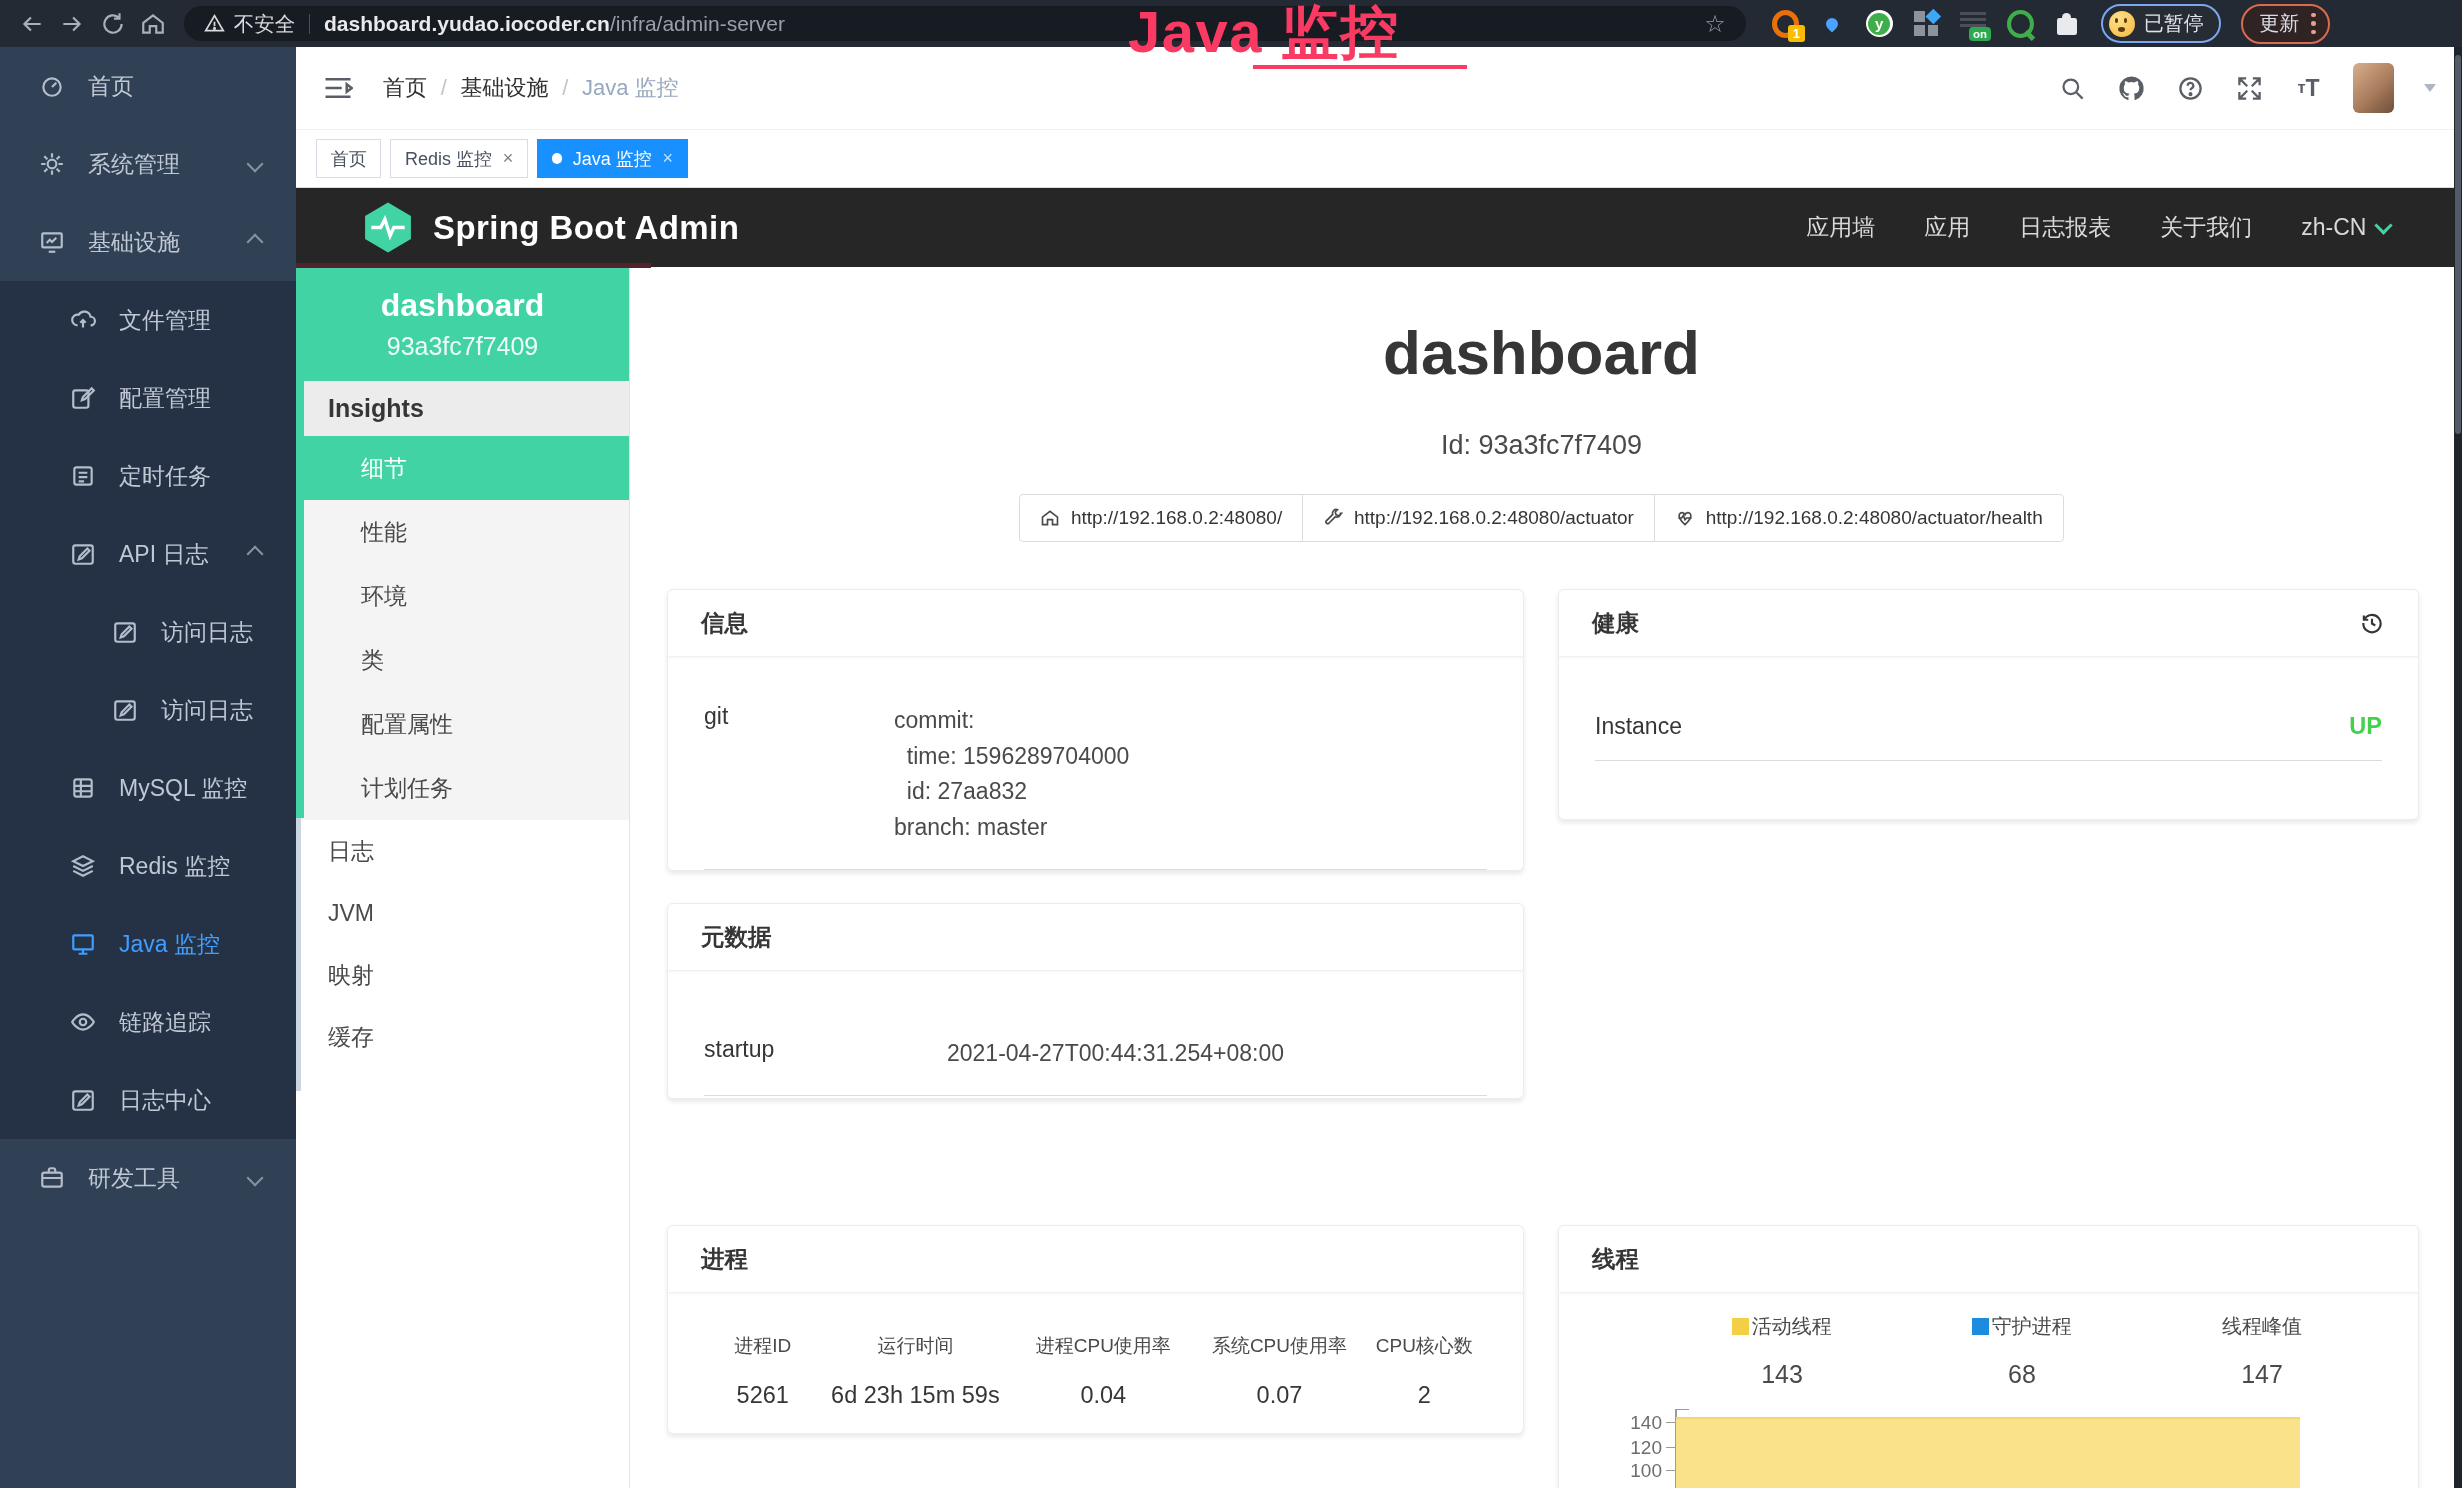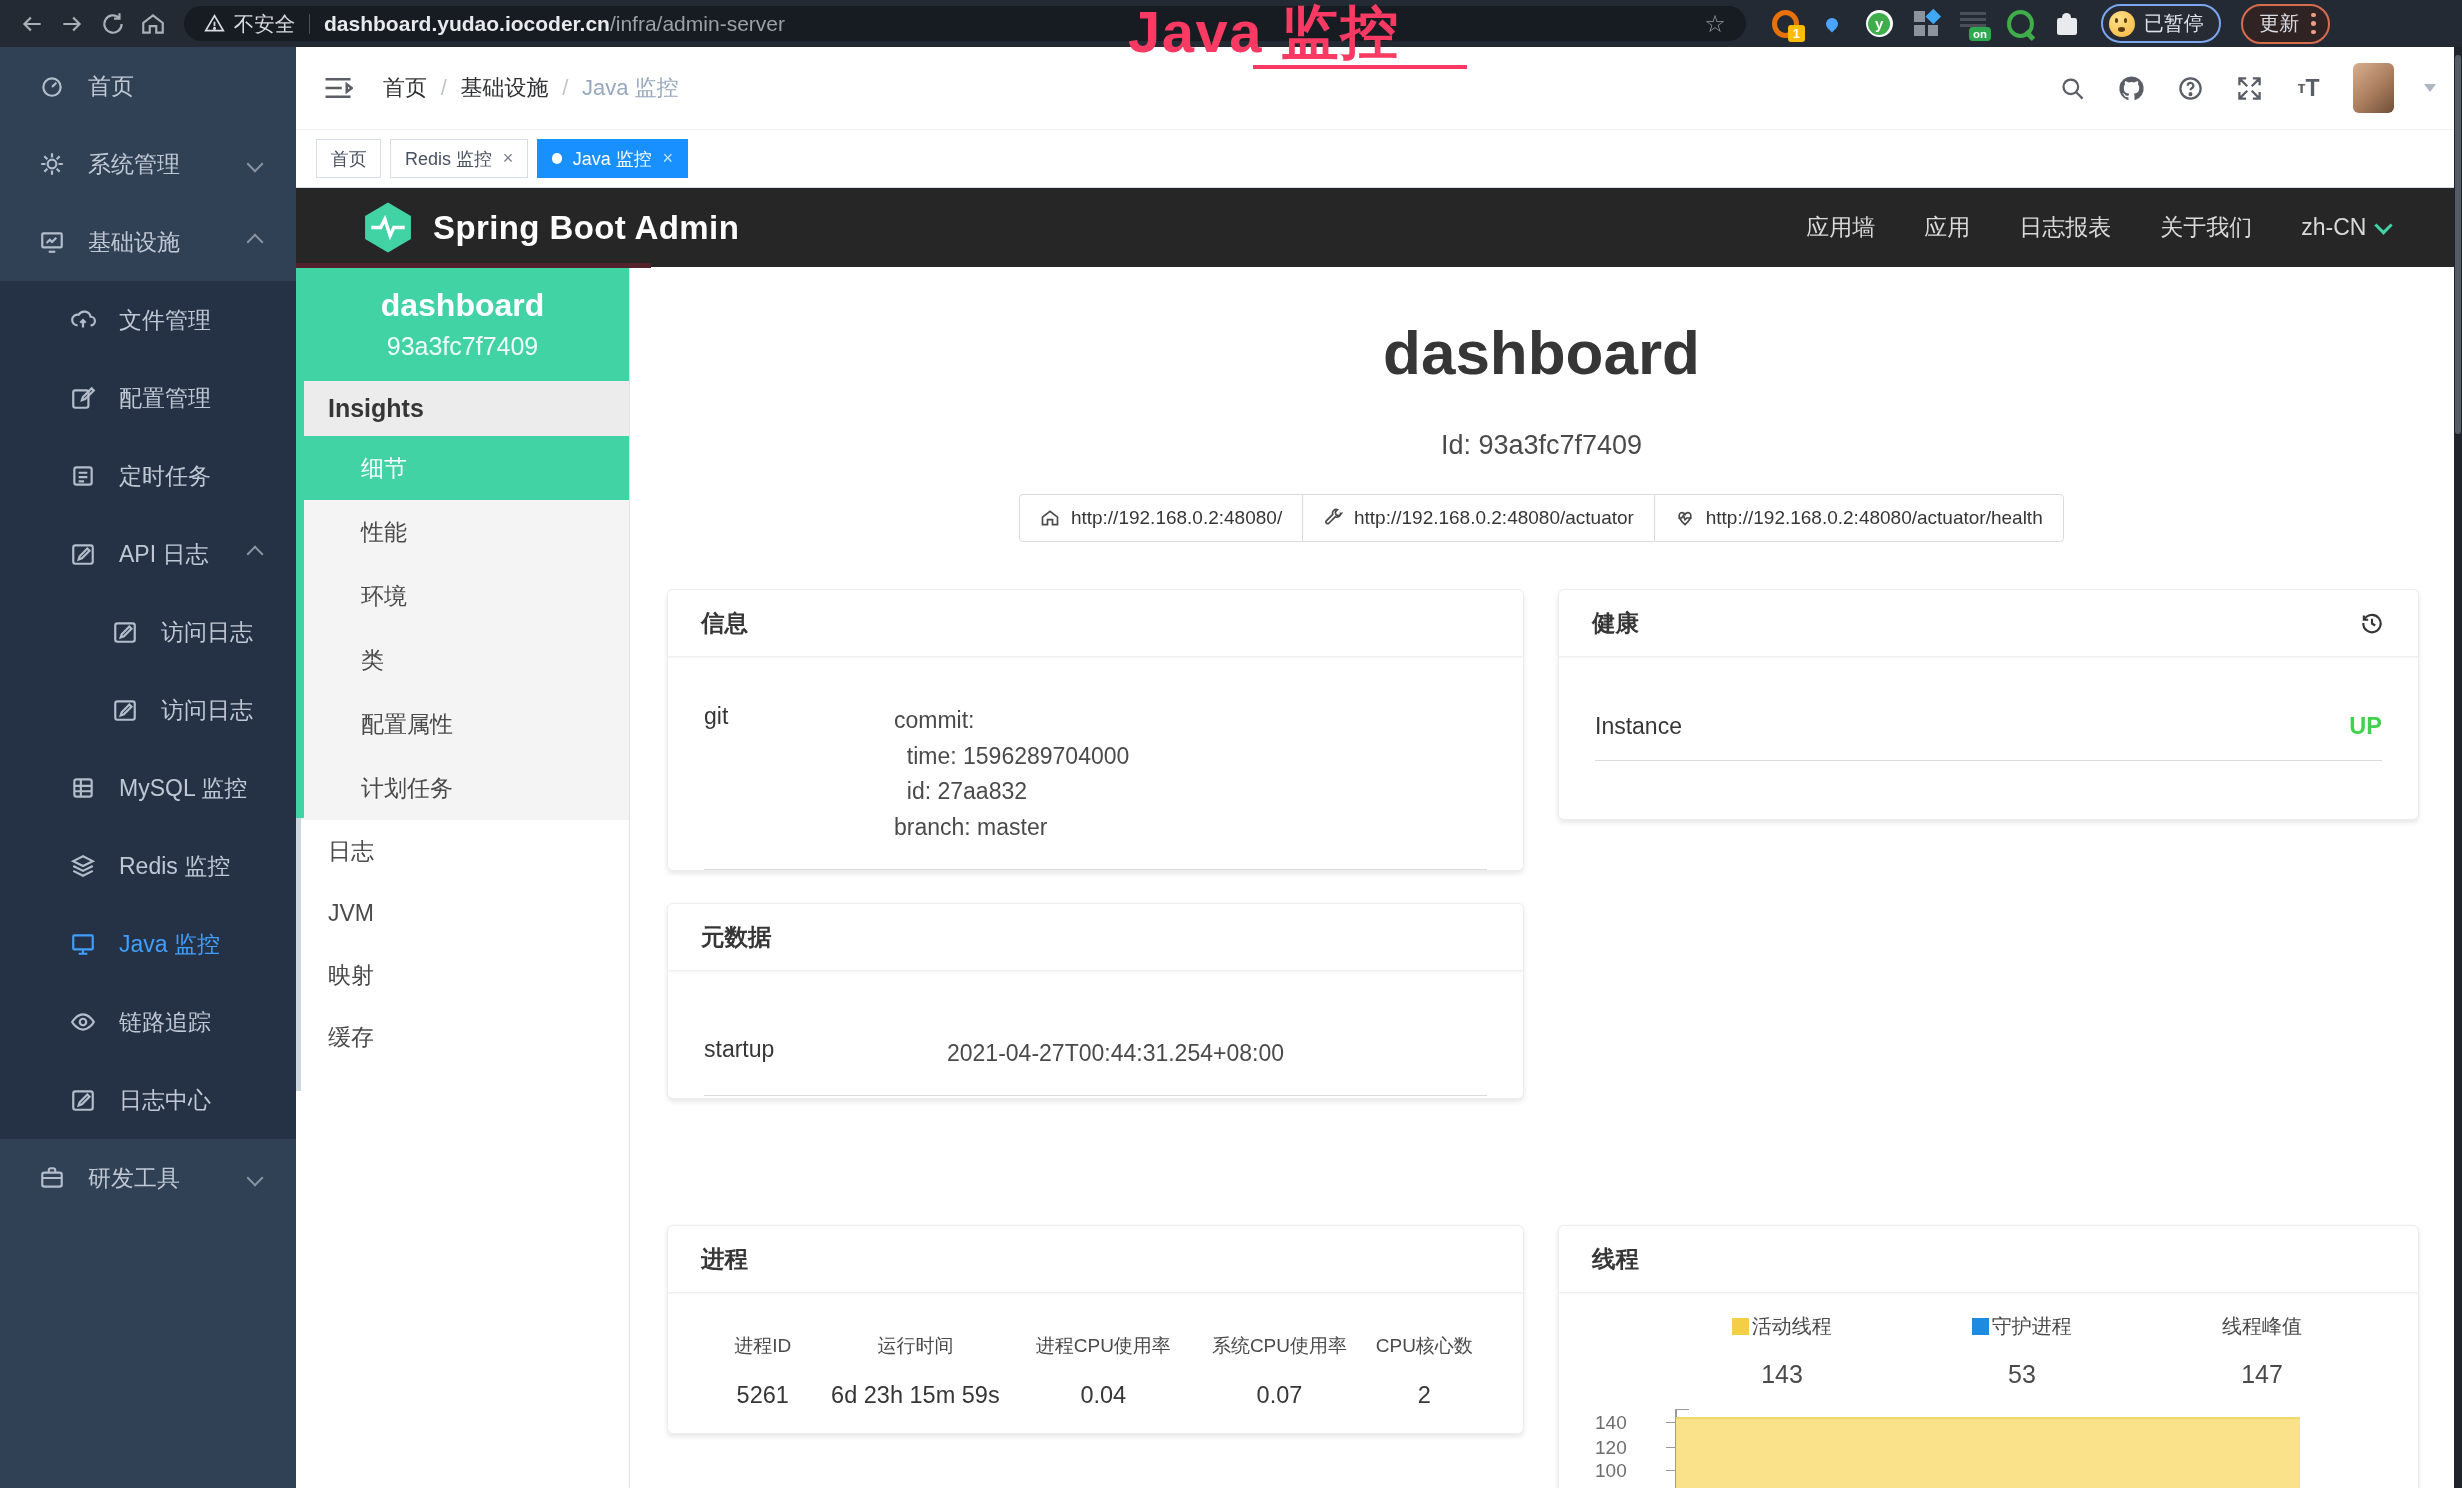--- a/index.html
+++ b/index.html
@@ -161,21 +161,21 @@
   .pc0{flex:0 0 15%}.pc1{flex:0 0 24%}.pc2{flex:0 0 24%}.pc3{flex:0 0 21%}.pc4{flex:0 0 16%}
 
   .thr-stats{display:flex;margin-top:6px;padding-left:67px;}
   .thr-col{flex:1;text-align:center;}
   .thr-col .lab{font-size:20px;color:#4a4a4a;display:flex;align-items:center;justify-content:center;}
   .sw{width:16.7px;height:16.7px;display:inline-block;margin-right:3px;}
   .sw-yellow{background:#f2cf44;}
   .sw-blue{background:#1d8ce0;}
   .thr-col .val{font-size:25px;color:#4a4a4a;margin-top:20px;}
   .thr-chart{position:relative;height:137px;margin-top:20px;}
-  .tick-label{position:absolute;left:0;width:67px;text-align:left;font-size:19px;color:#6e6e6e;}
+  .tick-label{position:absolute;left:0;width:67px;text-align:right;font-size:19px;color:#6e6e6e;}
   .tick-mark{position:absolute;left:71px;width:10px;height:1.5px;background:#9b9b9b;}
   .axis-v{position:absolute;left:80px;top:0;width:1.5px;height:137px;background:#9b9b9b;}
   .axis-cap{position:absolute;left:80px;top:0;width:13.7px;height:1.5px;background:#9b9b9b;}
   .area-fill{position:absolute;left:81px;top:8.3px;width:624px;height:128px;background:#f9e28a;border-top:2.3px solid #f0d76e;}
 
   
   .page-scrollbar{position:absolute;right:0;top:47px;width:7.6px;height:1442px;background:#1f242c;z-index:6;}
   .page-scrollbar .thumb{position:absolute;left:0.8px;top:7.6px;width:6px;height:379px;background:#555b66;border-radius:3px;}
 </style>
 </head>
@@ -646,21 +646,21 @@
                 <span class="sw sw-yellow"></span>
               <span>活动线程</span>
               </div>
             <div class="val">143</div>
           </div>
           <div class="thr-col">
             <div class="lab">
                 <span class="sw sw-blue"></span>
               <span>守护进程</span>
               </div>
-            <div class="val">53</div>
+            <div class="val">68</div>
           </div>
           <div class="thr-col">
             <div class="lab">
                 <span>线程峰值</span>
               </div>
             <div class="val">147</div>
           </div>
         </div>
         <div class="thr-chart">
           <span class="tick-label" style="top:3px;">140</span>

